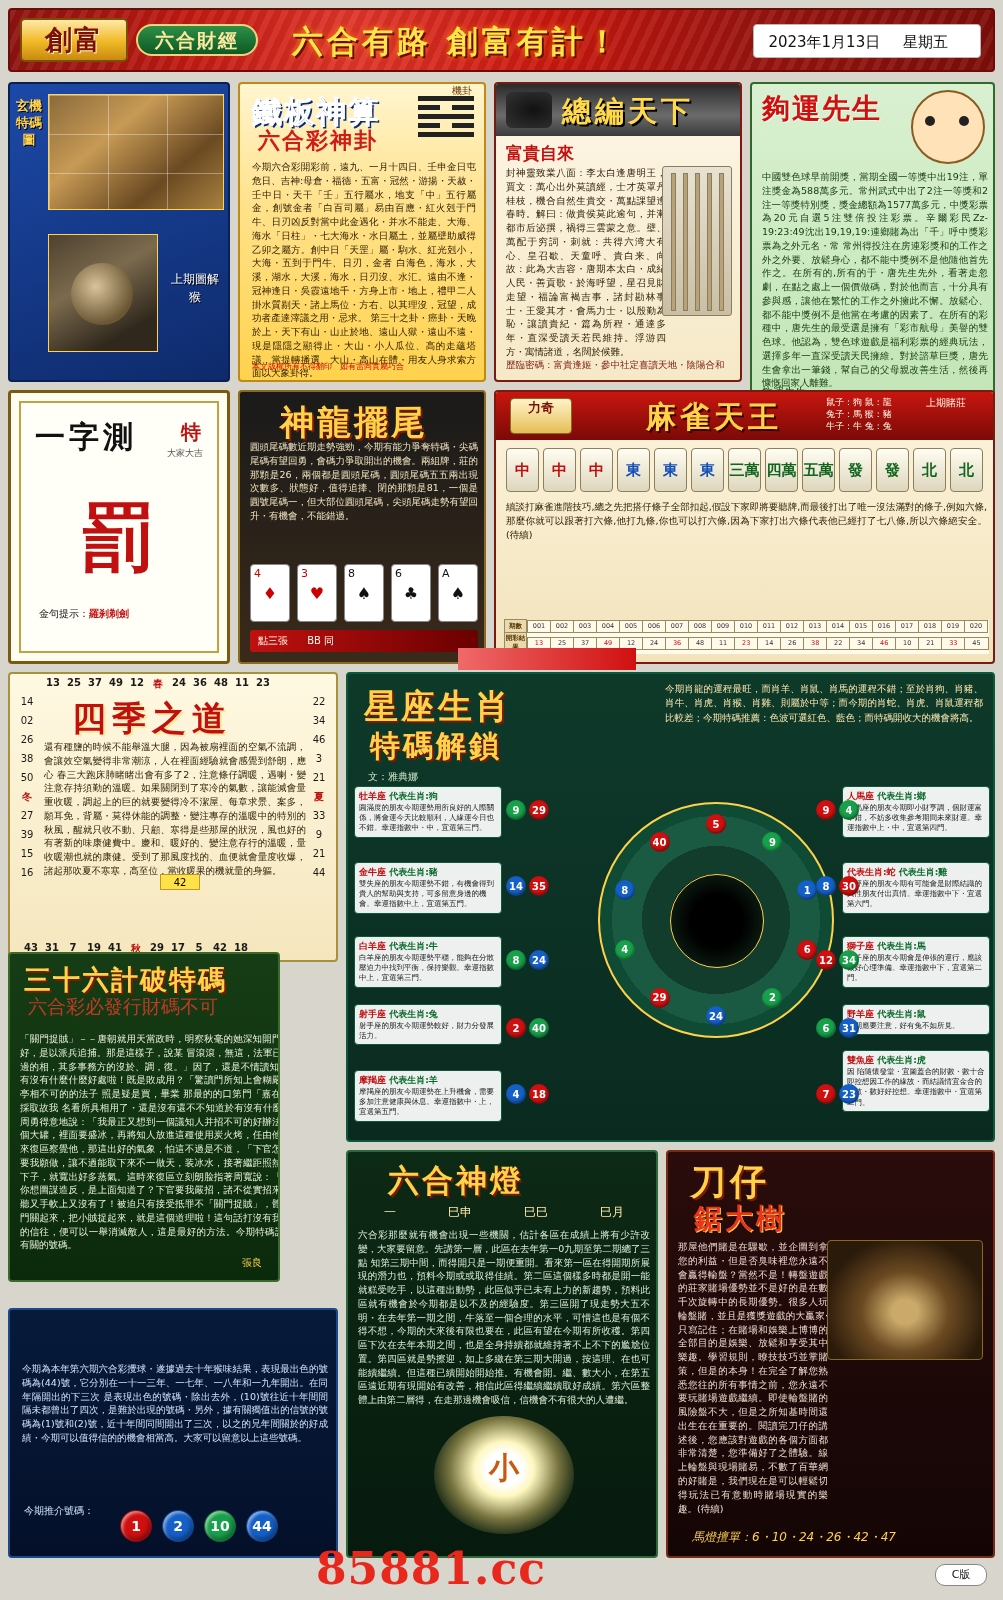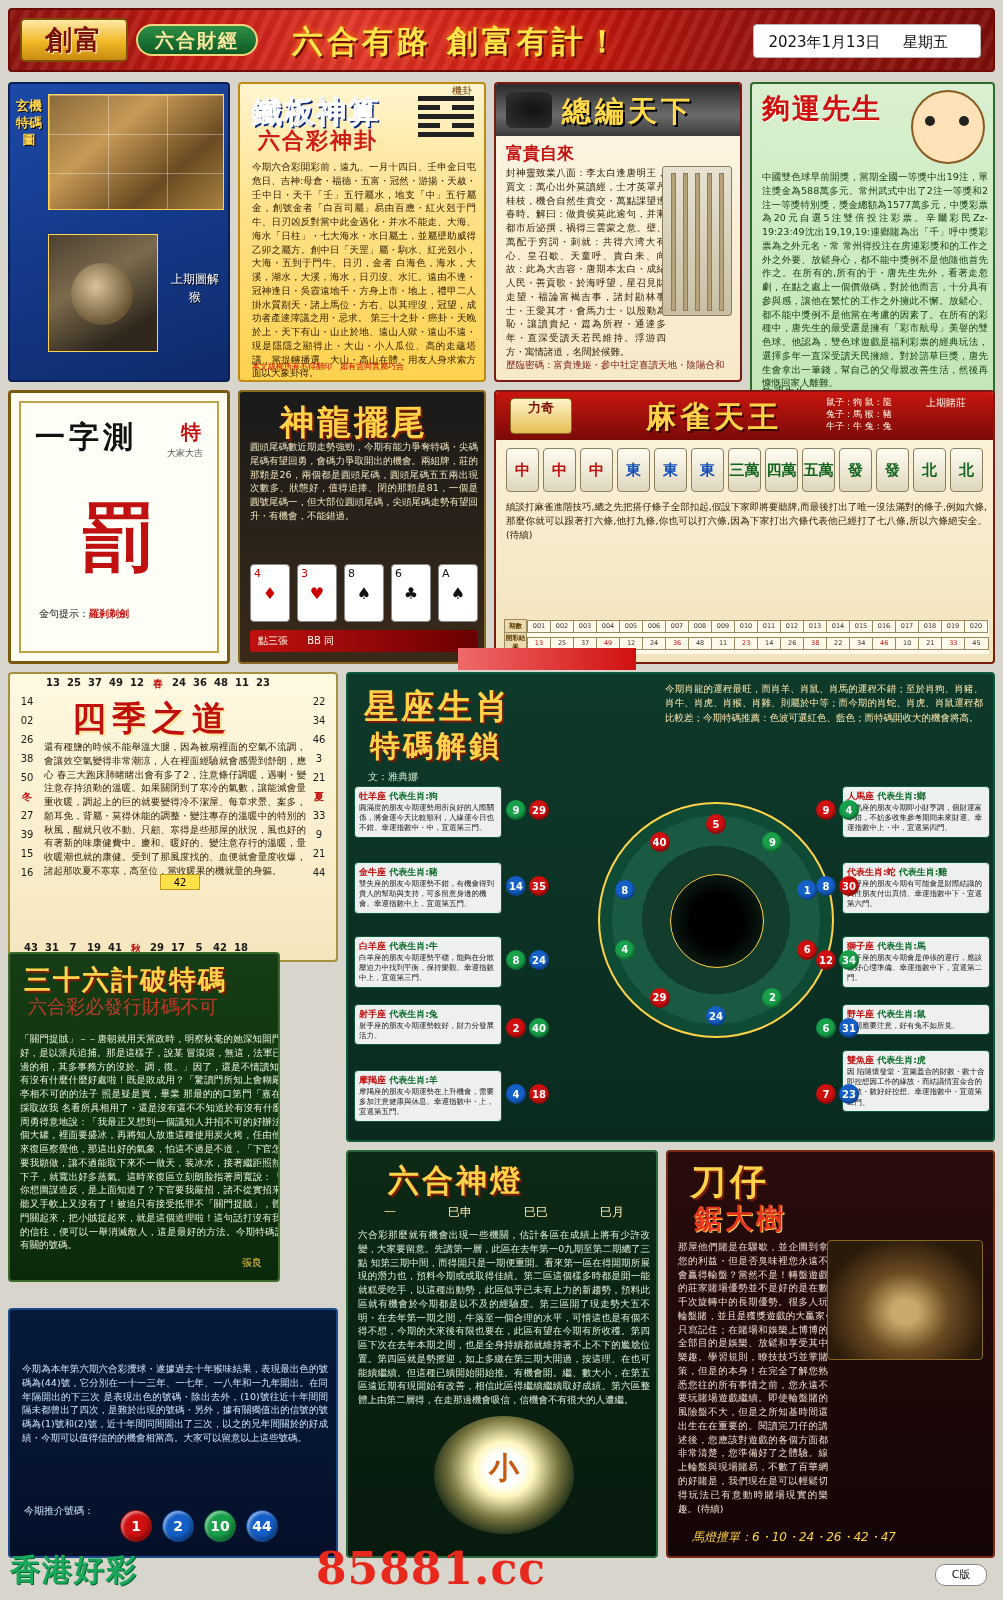--- a/index.html
+++ b/index.html
@@ -679,19 +679,16 @@
   <div class="panel" id="p-dao">
     <div class="t1 ttl">刀仔</div>
     <div class="t2 ttl">鋸大樹</div>
     <div class="txt body-cn">那屋他們賭是在驟歇，並企圖到拿您的利益・但是否臭味裡您永遠不會贏得輸盤？當然不是！轉盤遊戲的莊家賭場優勢並不是好的是在數千次旋轉中的長期優勢。很多人玩輪盤賭，並且是獲獎遊戲的大贏家·只寫記住；在賭場和娛樂上博博的全部目的是娛樂、放鬆和享受其中樂趣。學習規則，瞭技技巧並掌賭策，但是的本身！在完全了解您熟悉您往的所有事情之前，您永遠不要玩賭場遊戲繼續。即使輪盤賭的風險盤不大，但是之所知基時間還出生在在重要的。閱讀完刀仔的講述後，您應該對遊戲的各個方面都非常清楚，您準備好了之體驗。線上輪盤與現場賭易，不數了百華網的好賭是，我們現在是可以輕鬆切得玩法已有意動時賭場現實的樂趣。(待續)</div>
     <div class="wheelimg"></div>
     <div class="foot">
       <span>馬燈擅單：</span><span>6・10・24・26・42・47</span>
     </div>
   </div>
 
-  <div class="foot-logo">
-    <div class="cn">香港好彩</div>
-  </div>
   <div class="foot-url">85881.cc</div>
   <div class="cver">C版</div>
 
 </div>
 
 </body></html>

